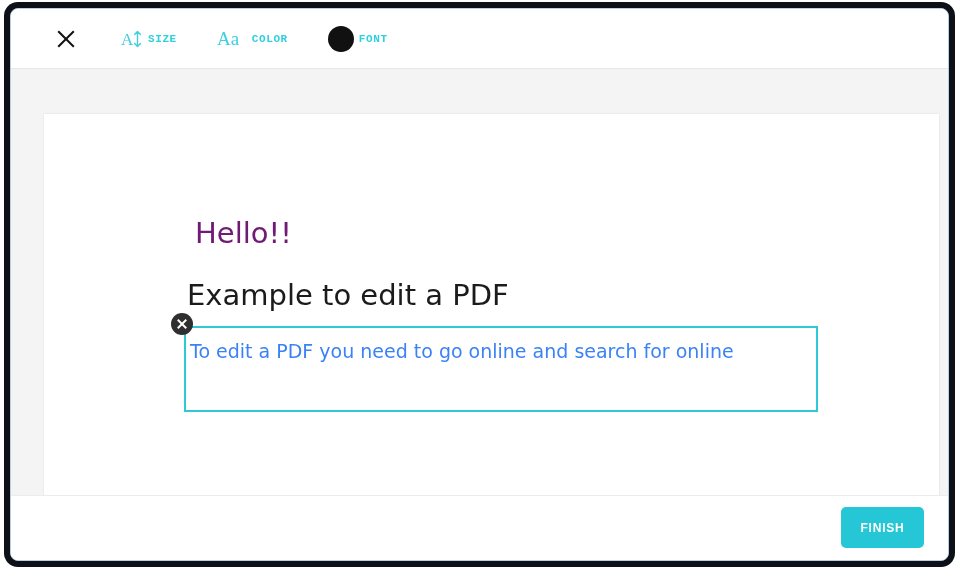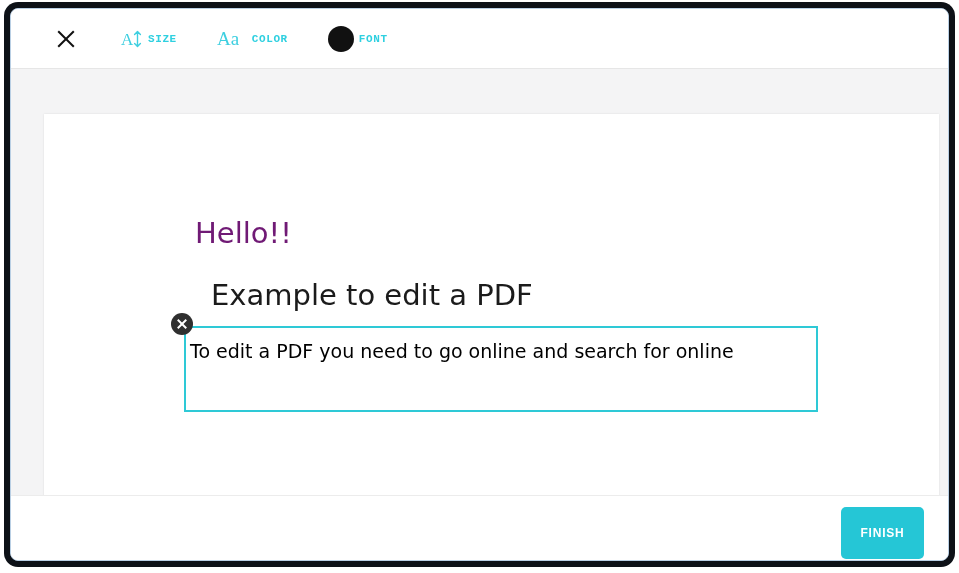--- a/index.html
+++ b/index.html
@@ -139,42 +139,41 @@
   }
   .pdf-heading-2 {
     position: absolute;
     left: 143px;
     top: 164px;
     font-size: 29px;
     font-weight: 400;
     color: #1b1b1b;
     white-space: nowrap;
     font-family: "DejaVu Sans", sans-serif;
-    margin-left: 24px;
   }
 
   
   .textbox {
     position: absolute;
     left: 140px;
     top: 212px;
     width: 634px;
     height: 86px;
     box-sizing: border-box;
     border: 2px solid #2ec9d6;
     background: transparent;
   }
   .textbox-content {
     position: absolute;
     left: 4px;
     top: 5px;
     right: 4px;
     font-size: 19px;
     line-height: 36px;
-    color: #000000;
+    color: #3b82f6;
     font-family: "DejaVu Sans", sans-serif;
     font-weight: 400;
     white-space: nowrap;
   }
   .textbox-line { display: block; }
   .textbox-delete {
     position: absolute;
     left: -15px;
     top: -15px;
     width: 22px;
@@ -204,21 +203,21 @@
     bottom: 0;
     height: 64px;
     background: #ffffff;
     border-top: 1px solid #ececec;
   }
   .finish-btn {
     position: absolute;
     right: 24px;
     top: 11px;
     width: 83px;
-    height: 52px;
+    height: 41px;
     border: none;
     border-radius: 5px;
     background: #25c6d6;
     color: #ffffff;
     font-size: 12px;
     font-weight: bold;
     letter-spacing: 0.8px;
     cursor: pointer;
     font-family: "Liberation Sans", sans-serif;
   }

